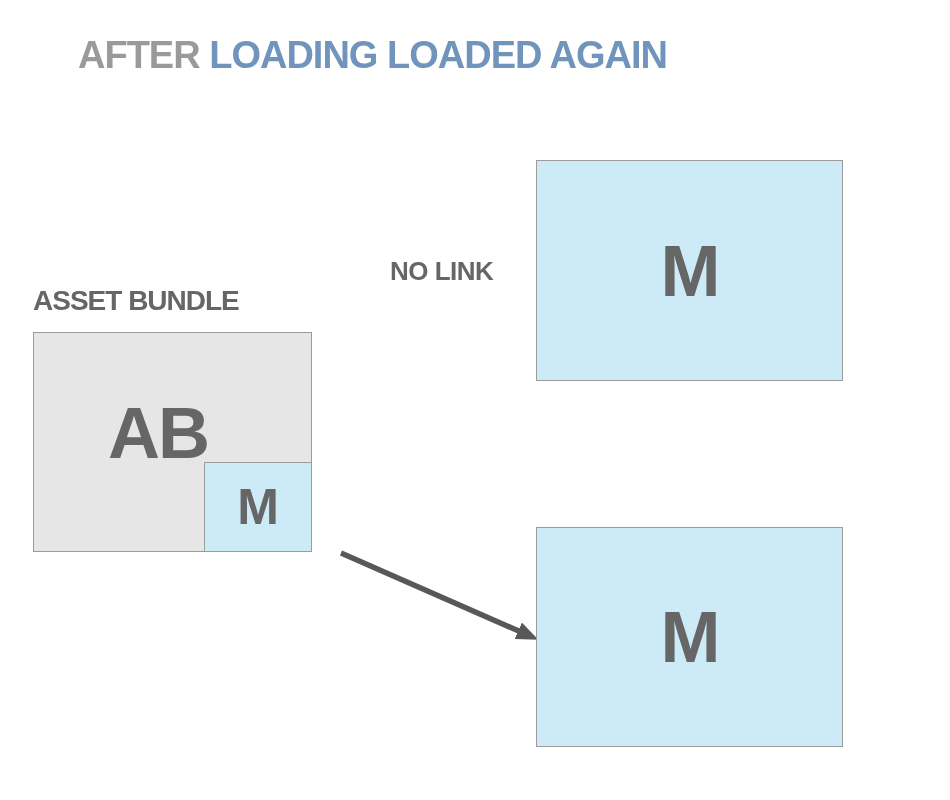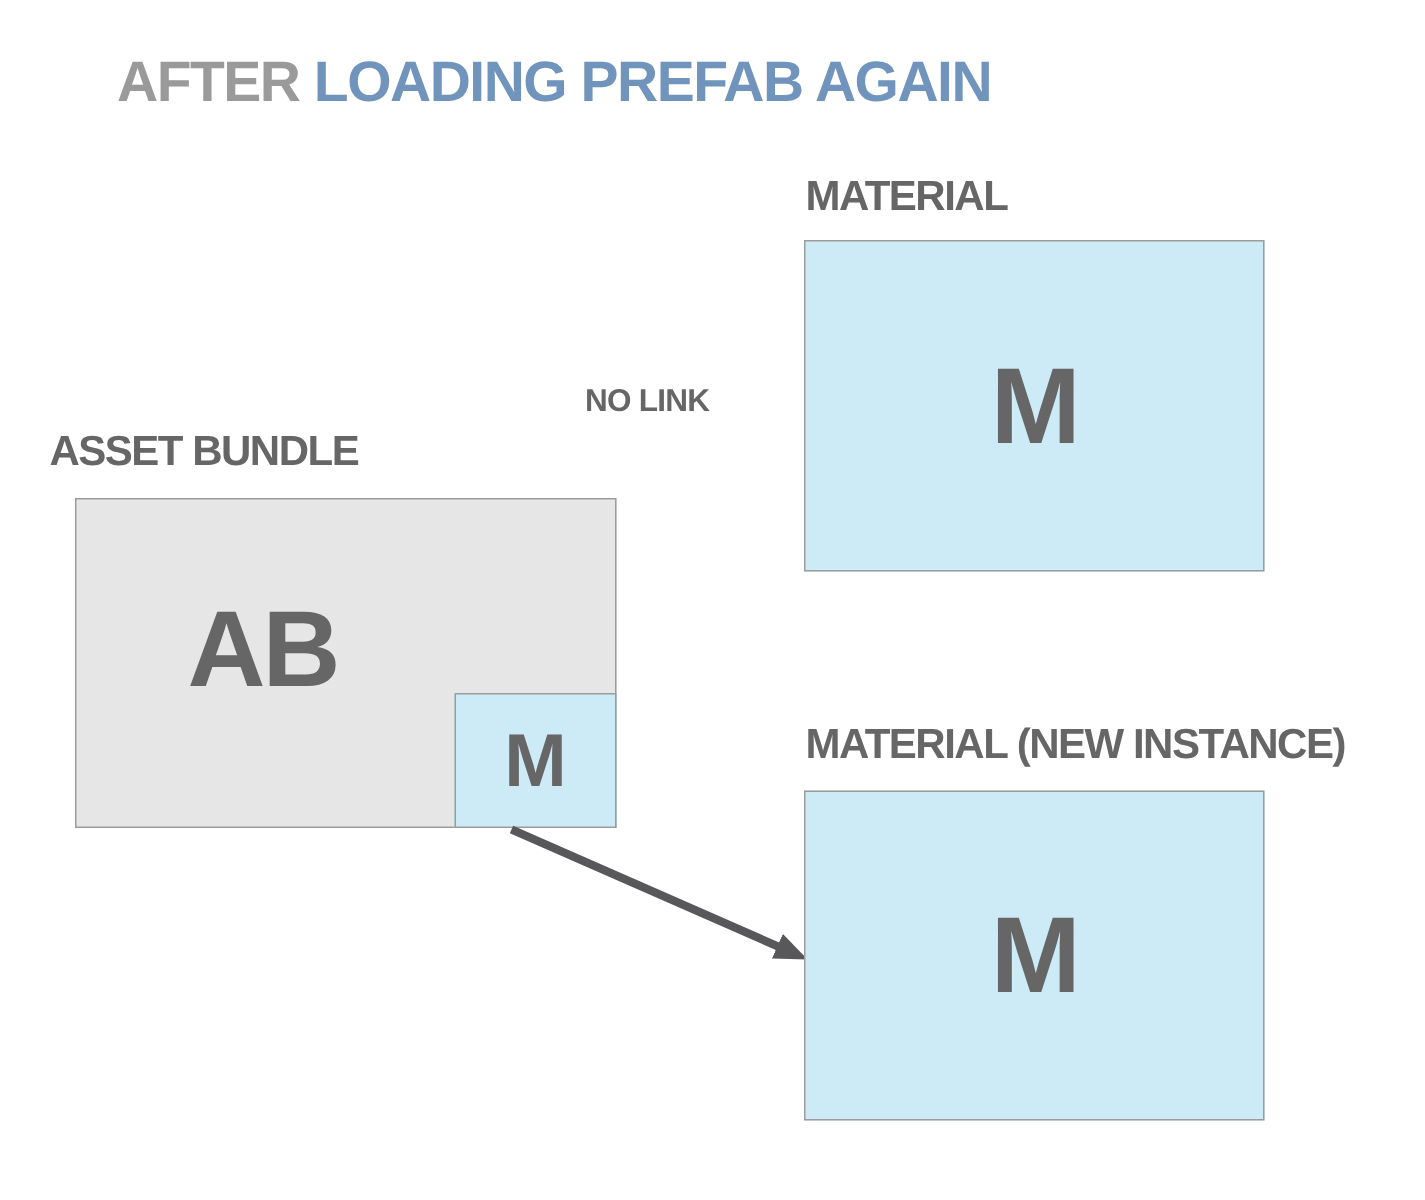--- a/index.html
+++ b/index.html
@@ -32,21 +32,21 @@
   .title .prefix{color:var(--title-prefix);margin-left:44px;}
   .title .highlight{color:var(--title-highlight);}
   .section-label{
     position:absolute;
     font-size:28px;font-weight:bold;letter-spacing:-1px;
     color:var(--label-text);
     white-space:nowrap;
   }
   .annotation{
     position:absolute;
-    font-size:21px;font-weight:bold;letter-spacing:-0.5px;
+    font-size:26px;font-weight:bold;letter-spacing:-0.5px;
     color:var(--label-text);
   }
   .box{
     position:absolute;
     border:1px solid var(--box-border);
     display:flex;align-items:center;justify-content:center;
   }
   .material-box{background:var(--material-fill);}
   .bundle-box{background:var(--bundle-fill);}
   .big-letter{
@@ -77,48 +77,46 @@
     left:300px;top:620px;width:176px;
     text-align:center;line-height:27px;
   }
 </style>
 </head>
 <body>
 
 <div class="canvas">
 
   <h1 class="title">
-    <span class="prefix">AFTER </span><span class="highlight">LOADING PREFAB AGAIN</span>
+    <span class="prefix">AFTER </span><span class="highlight">LOADING LOADED AGAIN</span>
   </h1>
 
-  <div class="section-label" style="left:537px;top:115px;">MATERIAL</div>
   <div class="box material-box" style="left:536px;top:160px;width:307px;height:221px;">
     <span class="big-letter">M</span>
   </div>
 
   <div class="annotation" style="left:390px;top:256px;">NO LINK</div>
 
   <div class="section-label" style="left:33px;top:285px;">ASSET BUNDLE</div>
-  <div class="box bundle-box" style="left:50px;top:332px;width:361px;height:220px;">
+  <div class="box bundle-box" style="left:33px;top:332px;width:279px;height:220px;">
     <div class="ab-letter-wrap">
       <span class="big-letter">AB</span>
     </div>
     <div class="inner-material">
       <span class="small-letter">M</span>
     </div>
   </div>
 
   <svg class="arrow-layer" viewBox="0 0 950 800">
     <defs>
       <marker id="arrowhead" markerUnits="userSpaceOnUse" markerWidth="24" markerHeight="18" refX="3" refY="9" orient="auto">
         <path class="head" d="M0,0 L22,9 L0,18 z"></path>
       </marker>
     </defs>
     <line x1="341" y1="553" x2="521" y2="632" stroke-width="5.5" marker-end="url(#arrowhead)"></line>
   </svg>
 
 
-  <div class="section-label" style="left:537px;top:480px;">MATERIAL (NEW INSTANCE)</div>
   <div class="box material-box" style="left:536px;top:527px;width:307px;height:220px;">
     <span class="big-letter">M</span>
   </div>
 
 </div>
 
 </body></html>

